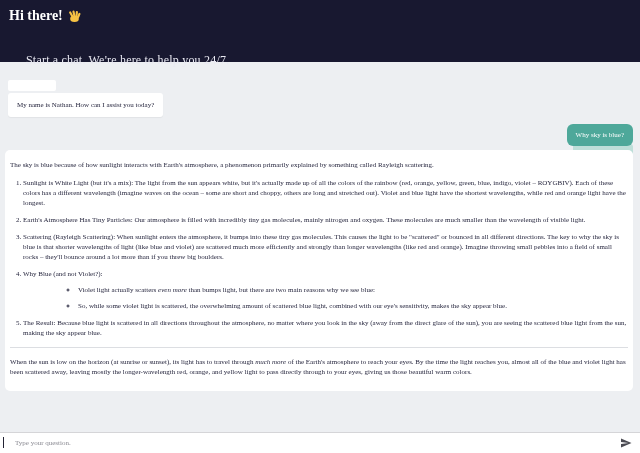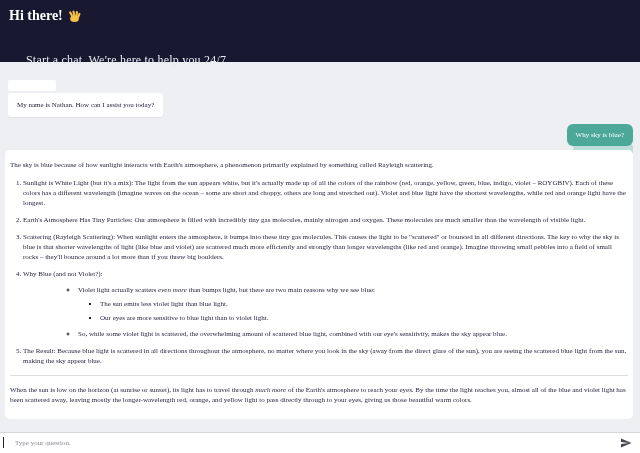--- a/index.html
+++ b/index.html
@@ -123,24 +123,21 @@
 </div>
 
 <div class="answer-panel">
   <p>The sky is blue because of how sunlight interacts with Earth's atmosphere, a phenomenon primarily explained by something called Rayleigh scattering.</p>
   <div id="breakdown-container">
       <ol class="breakdown">
         <li><span>Sunlight is White Light (but it's a mix): The light from the sun appears white, but it's actually made up of all the colors of the rainbow (red, orange, yellow, green, blue, indigo, violet – ROYGBIV). Each of these colors has a different wavelength (imagine waves on the ocean – some are short and choppy, others are long and stretched out). Violet and blue light have the shortest wavelengths, while red and orange light have the longest.</span></li>
         <li><span>Earth's Atmosphere Has Tiny Particles: Our atmosphere is filled with incredibly tiny gas molecules, mainly nitrogen and oxygen. These molecules are much smaller than the wavelength of visible light.</span></li>
         <li><span>Scattering (Rayleigh Scattering): When sunlight enters the atmosphere, it bumps into these tiny gas molecules. This causes the light to be "scattered" or bounced in all different directions. The key to why the sky is blue is that shorter wavelengths of light (like blue and violet) are scattered much more efficiently and strongly than longer wavelengths (like red and orange). Imagine throwing small pebbles into a field of small rocks – they'll bounce around a lot more than if you threw big boulders.</span></li>
         <li><span>Why Blue (and not Violet?):</span><ul class="lvl1">
-            <li><span>Violet light actually scatters </span><em>even more</em><span> than bumps light, but there are two main reasons why we see blue:</span><ul class="lvl2">
-                <li><span>The sun emits less violet light than blue light.</span></li>
-                <li><span>Our eyes are more sensitive to blue light than to violet light.</span></li>
-              </ul></li>
+            <li><span>Violet light actually scatters </span><em>even more</em><span> than bumps light, but there are two main reasons why we see blue:</span></li>
             <li><span>So, while some violet light is scattered, the overwhelming amount of scattered blue light, combined with our eye's sensitivity, makes the sky appear blue.</span></li>
           </ul></li>
         <li><span>The Result: Because blue light is scattered in all directions throughout the atmosphere, no matter where you look in the sky (away from the direct glare of the sun), you are seeing the scattered blue light from the sun, making the sky appear blue.</span></li>
       </ol>
     </div>
   <hr class="answer-divider">
   <p id="bonus-paragraph"><span>When the sun is low on the horizon (at sunrise or sunset), its light has to travel through </span><em>much more</em><span> of the Earth's atmosphere to reach your eyes. By the time the light reaches you, almost all of the blue and violet light has been scattered away, leaving mostly the longer-wavelength red, orange, and yellow light to pass directly through to your eyes, giving us those beautiful warm colors.</span></p>
 </div>
 
 <div class="composer">

